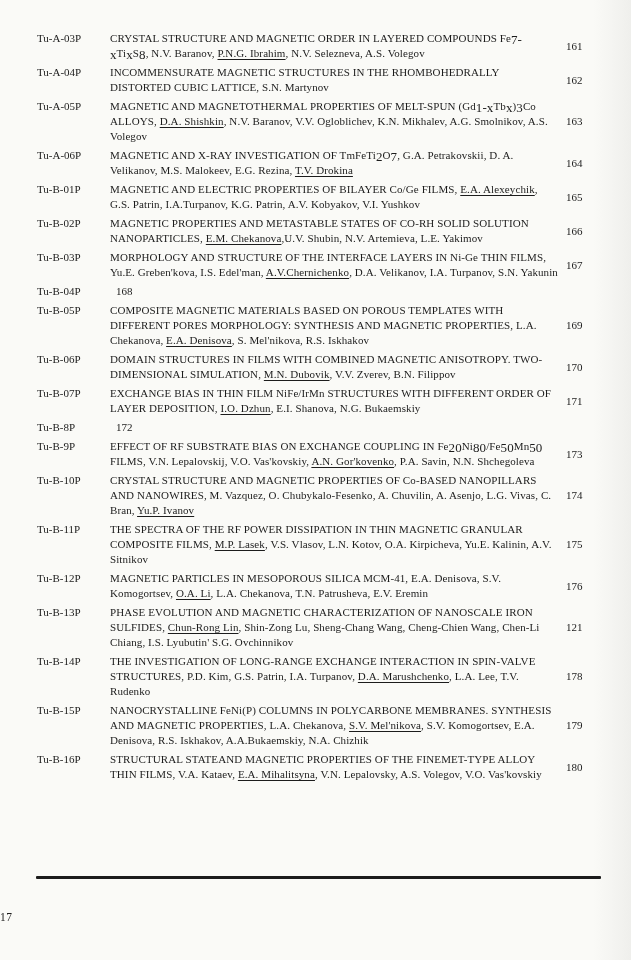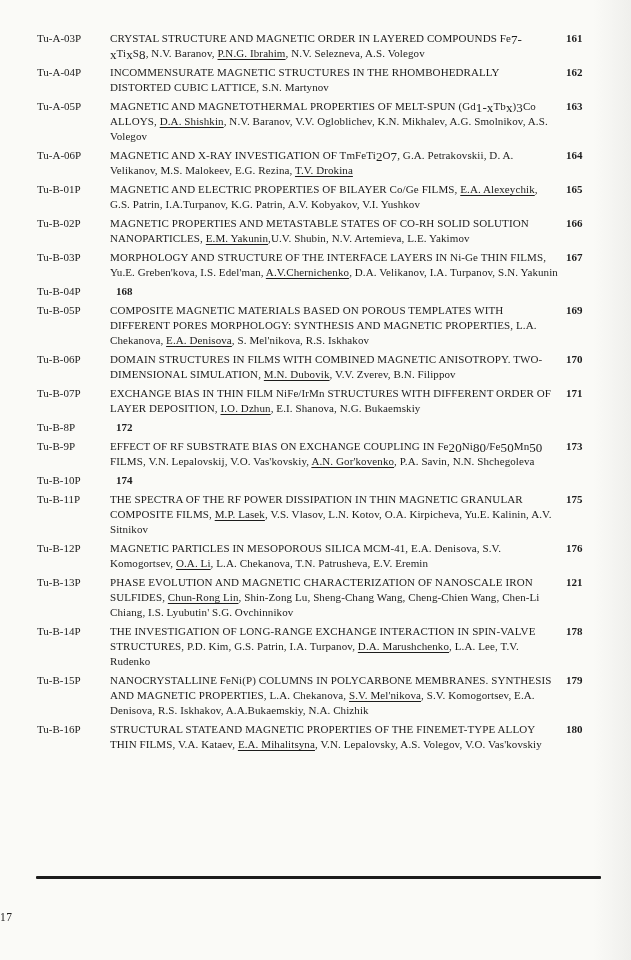--- a/index.html
+++ b/index.html
@@ -11,21 +11,21 @@
     font-family: "Liberation Serif", "DejaVu Serif", serif;
     color: var(--ink);
   }
   .toc { position:absolute; left:37px; top:31px; width:560px; }
   .entry { display:flex; align-items:stretch; margin-bottom:4px;
            font-size:11px; line-height:15px; }
   .code  { flex:0 0 73px; width:73px; white-space:nowrap; }
   .title { flex:0 0 450px; width:450px; letter-spacing:0.1px; }
   .title sub { font-size:13px; line-height:0; vertical-align:-2px; }
   .u { text-decoration:underline; text-underline-offset:1.5px; }
-  .pcell { flex:1; display:flex; align-items:flex-start; padding-left:6px;font-weight:bold; }
+  .pcell { flex:1; display:flex; align-items:center; padding-left:6px; }
   .pageno { display:block; }
   .rule { position:absolute; left:36px; top:876px; width:565px; height:3px;
           background:var(--ink); border-radius:1px; }
   .folio { position:absolute; left:0; top:911px; width:631px;
            text-align:left; font-size:11.5px; letter-spacing:0.5px; }
 </style>
 </head>
 <body>
 
 <div class="toc">
@@ -64,21 +64,21 @@
   <div class="entry">
     <div class="code">Tu-B-01P</div>
     <div class="title"><span>MAGNETIC AND ELECTRIC PROPERTIES OF BILAYER Co/Ge FILMS, </span><span class="u">E.A. Alexeychik</span><span>, G.S. Patrin, I.A.Turpanov, K.G. Patrin, A.V. Kobyakov, V.I. Yushkov</span></div>
     <div class="pcell">
       <span class="pageno">165</span>
     </div>
   </div>
 
   <div class="entry">
     <div class="code">Tu-B-02P</div>
-    <div class="title"><span>MAGNETIC PROPERTIES AND METASTABLE STATES OF CO-RH SOLID SOLUTION NANOPARTICLES, </span><span class="u">E.M. Yakunin</span><span>,U.V. Shubin, N.V. Artemieva, L.E. Yakimov</span></div>
+    <div class="title"><span>MAGNETIC PROPERTIES AND METASTABLE STATES OF CO-RH SOLID SOLUTION NANOPARTICLES, </span><span class="u">E.M. Chekanova</span><span>,U.V. Shubin, N.V. Artemieva, L.E. Yakimov</span></div>
     <div class="pcell">
       <span class="pageno">166</span>
     </div>
   </div>
 
   <div class="entry">
     <div class="code">Tu-B-03P</div>
     <div class="title"><span>MORPHOLOGY AND STRUCTURE OF THE INTERFACE LAYERS IN Ni-Ge THIN FILMS, Yu.E. Greben'kova, I.S. Edel'man, </span><span class="u">A.V.Chernichenko</span><span>, D.A. Velikanov, I.A. Turpanov, S.N. Yakunin</span></div>
     <div class="pcell">
       <span class="pageno">167</span>
@@ -126,20 +126,21 @@
   <div class="entry">
     <div class="code">Tu-B-9P</div>
     <div class="title"><span>EFFECT OF RF SUBSTRATE BIAS ON EXCHANGE COUPLING IN Fe</span><sub>20</sub><span>Ni</span><sub>80</sub><span>/Fe</span><sub>50</sub><span>Mn</span><sub>50</sub><span> FILMS, V.N. Lepalovskij, V.O. Vas'kovskiy, </span><span class="u">A.N. Gor'kovenko</span><span>, P.A. Savin, N.N. Shchegoleva</span></div>
     <div class="pcell">
       <span class="pageno">173</span>
     </div>
   </div>
 
   <div class="entry">
     <div class="code">Tu-B-10P</div>
+    <div class="title"><span>CRYSTAL STRUCTURE AND MAGNETIC PROPERTIES OF Co-BASED NANOPILLARS AND NANOWIRES, M. Vazquez, O. Chubykalo-Fesenko, A. Chuvilin, A. Asenjo, L.G. Vivas, C. Bran, </span><span class="u">Yu.P. Ivanov</span></div>
     <div class="pcell">
       <span class="pageno">174</span>
     </div>
   </div>
 
   <div class="entry">
     <div class="code">Tu-B-11P</div>
     <div class="title"><span>THE SPECTRA OF THE RF POWER DISSIPATION IN THIN MAGNETIC GRANULAR COMPOSITE FILMS, </span><span class="u">M.P. Lasek</span><span>, V.S. Vlasov, L.N. Kotov, O.A. Kirpicheva, Yu.E. Kalinin, A.V. Sitnikov</span></div>
     <div class="pcell">
       <span class="pageno">175</span>

